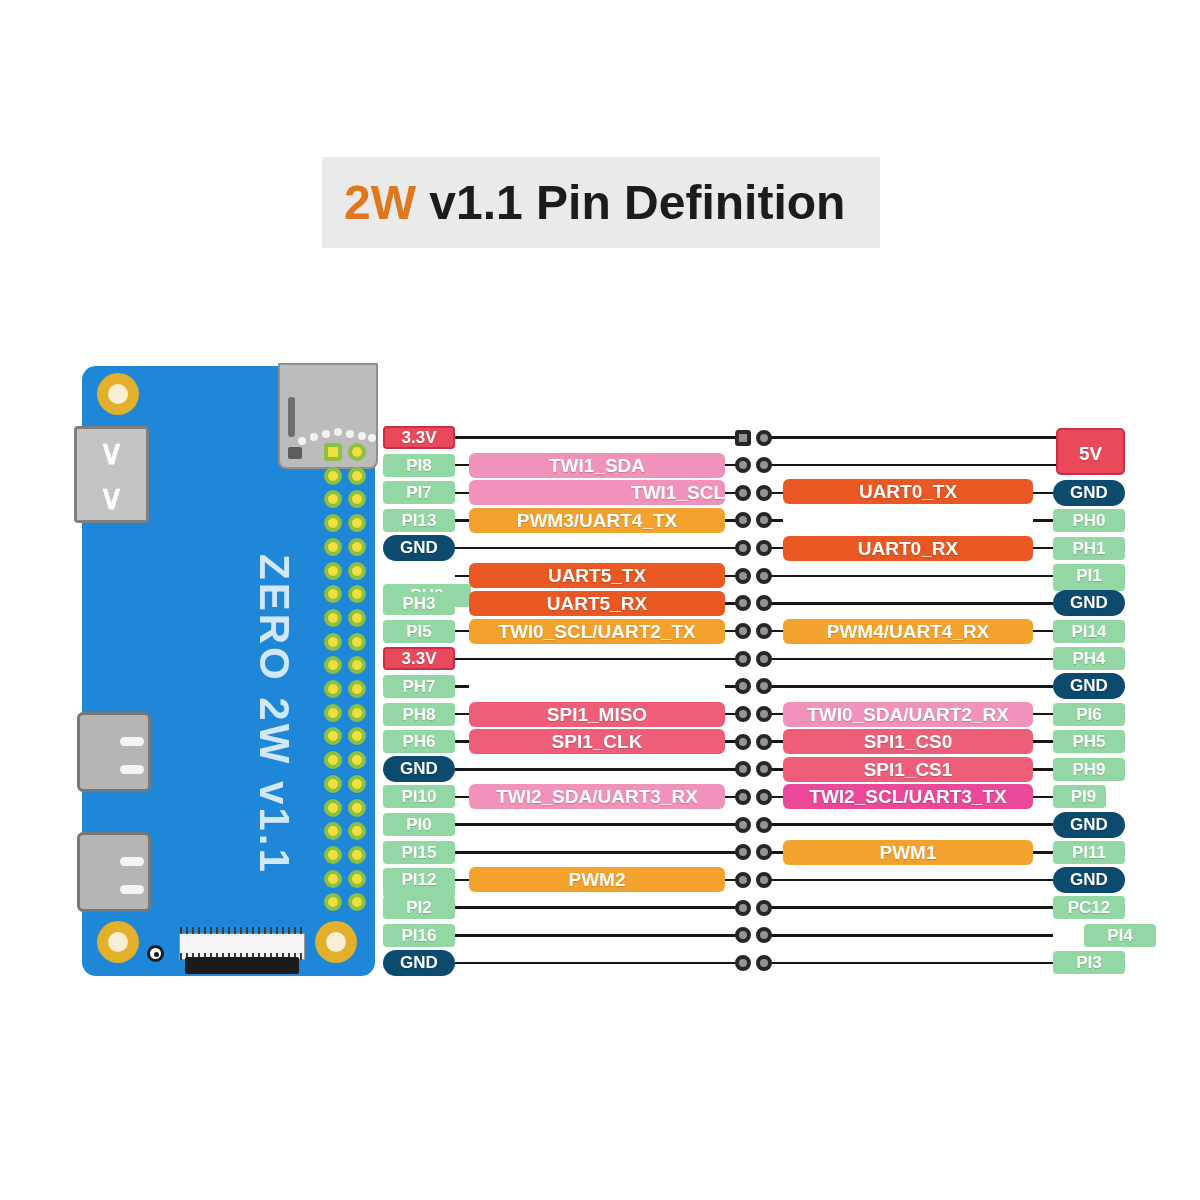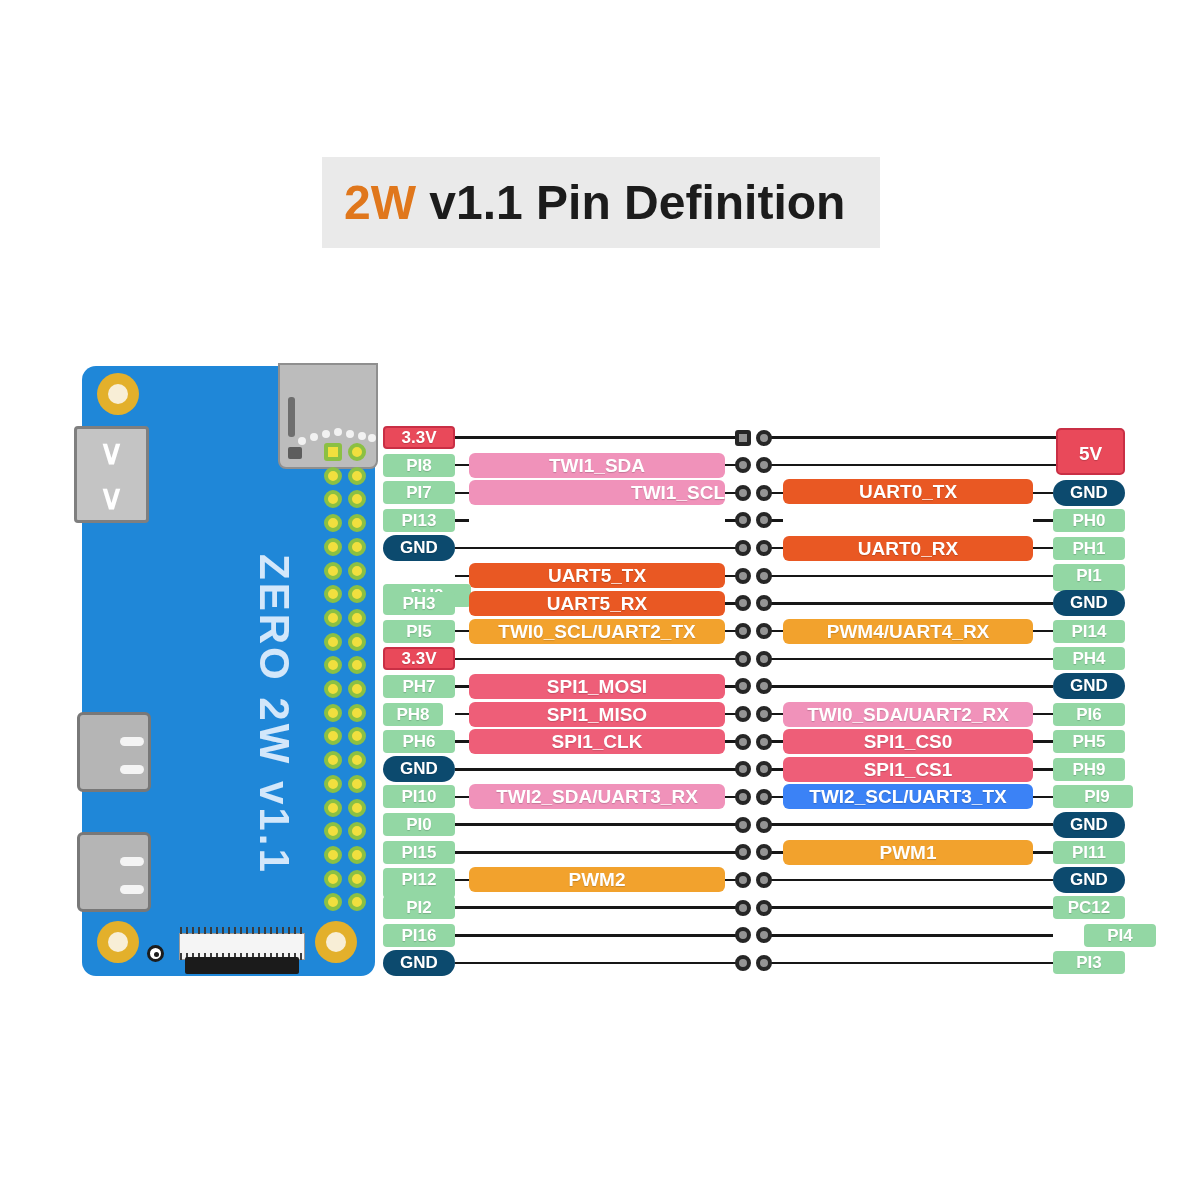--- a/index.html
+++ b/index.html
@@ -180,20 +180,21 @@
       <div class="hline" style="left: 455px; top: 491.6px; width: 14px;"></div>
       <div class="hline" style="left: 725px; top: 491.6px; width: 18px;"></div>
       <div class="funcbox" style="left: 469px; top: 480.3px; width: 256px; height: 25px; line-height: 25px; background: rgb(240, 146, 186); text-align: right;">TWI1_SCL</div>
       <div class="pinbox pin-green" style="left: 383px; top: 481.3px; width: 72px; height: 23px; line-height: 23px;">PI7</div>
       <div class="hline" style="left: 764px; top: 491.6px; width: 289px;"></div>
       <div class="pinbox pin-gnd" style="left: 1053px; top: 479.8px; width: 72px; height: 26px; line-height: 26px;">GND</div>
       <div class="cpin" style="left: 735px; top: 484.8px;"></div>
       <div class="cpin" style="left: 756px; top: 484.8px;"></div>
       <div class="hline" style="left: 455px; top: 519.25px; width: 14px;"></div>
       <div class="hline" style="left: 725px; top: 519.25px; width: 18px;"></div>
+      <div class="funcbox" style="left: 469px; top: 507.95px; width: 256px; height: 25px; line-height: 25px; background: rgb(242, 162, 45);">PWM3/UART4_TX</div>
       <div class="pinbox pin-green" style="left: 383px; top: 508.95px; width: 72px; height: 23px; line-height: 23px;">PI13</div>
       <div class="hline" style="left: 764px; top: 519.25px; width: 19px;"></div>
       <div class="hline" style="left: 1033px; top: 519.25px; width: 20px;"></div>
       <div class="funcbox" style="left: 783px; top: 479px; width: 250px; height: 25px; line-height: 25px; background: rgb(233, 88, 35);">UART0_TX</div>
       <div class="pinbox pin-green" style="left: 1053px; top: 508.95px; width: 72px; height: 23px; line-height: 23px;">PH0</div>
       <div class="cpin" style="left: 735px; top: 512.45px;"></div>
       <div class="cpin" style="left: 756px; top: 512.45px;"></div>
       <div class="hline" style="left: 455px; top: 546.9px; width: 288px;"></div>
       <div class="pinbox pin-gnd" style="left: 383px; top: 535.1px; width: 72px; height: 26px; line-height: 26px;">GND</div>
       <div class="hline" style="left: 764px; top: 546.9px; width: 19px;"></div>
@@ -229,30 +230,29 @@
       <div class="cpin" style="left: 735px; top: 623.05px;"></div>
       <div class="cpin" style="left: 756px; top: 623.05px;"></div>
       <div class="hline" style="left: 455px; top: 657.5px; width: 288px;"></div>
       <div class="pinbox pin-red" style="left: 383px; top: 647.2px; width: 72px; height: 23px; line-height: 19px;">3.3V</div>
       <div class="hline" style="left: 764px; top: 657.5px; width: 289px;"></div>
       <div class="pinbox pin-green" style="left: 1053px; top: 647.2px; width: 72px; height: 23px; line-height: 23px;">PH4</div>
       <div class="cpin" style="left: 735px; top: 650.7px;"></div>
       <div class="cpin" style="left: 756px; top: 650.7px;"></div>
       <div class="hline" style="left: 455px; top: 685.15px; width: 14px;"></div>
       <div class="hline" style="left: 725px; top: 685.15px; width: 18px;"></div>
-      <div class="funcbox" style="left: 469px; top: 673.85px; width: 256px; height: 25px; line-height: 25px; background: rgb(238, 94, 120);">SPI1_MOSI</div>
       <div class="pinbox pin-green" style="left: 383px; top: 674.85px; width: 72px; height: 23px; line-height: 23px;">PH7</div>
       <div class="hline" style="left: 764px; top: 685.15px; width: 289px;"></div>
       <div class="pinbox pin-gnd" style="left: 1053px; top: 673.35px; width: 72px; height: 26px; line-height: 26px;">GND</div>
       <div class="cpin" style="left: 735px; top: 678.35px;"></div>
       <div class="cpin" style="left: 756px; top: 678.35px;"></div>
       <div class="hline" style="left: 455px; top: 712.8px; width: 14px;"></div>
       <div class="hline" style="left: 725px; top: 712.8px; width: 18px;"></div>
       <div class="funcbox" style="left: 469px; top: 701.5px; width: 256px; height: 25px; line-height: 25px; background: rgb(238, 94, 120);">SPI1_MISO</div>
-      <div class="pinbox pin-green" style="left: 383px; top: 702.5px; width: 60px; height: 23px; line-height: 23px;">PH8</div>
+      <div class="pinbox pin-green" style="left: 383px; top: 702.5px; width: 72px; height: 23px; line-height: 23px;">PH8</div>
       <div class="hline" style="left: 764px; top: 712.8px; width: 19px;"></div>
       <div class="hline" style="left: 1033px; top: 712.8px; width: 20px;"></div>
       <div class="funcbox" style="left: 783px; top: 701.5px; width: 250px; height: 25px; line-height: 25px; background: rgb(240, 146, 186);">TWI0_SDA/UART2_RX</div>
       <div class="pinbox pin-green" style="left: 1053px; top: 702.5px; width: 72px; height: 23px; line-height: 23px;">PI6</div>
       <div class="cpin" style="left: 735px; top: 706px;"></div>
       <div class="cpin" style="left: 756px; top: 706px;"></div>
       <div class="hline" style="left: 455px; top: 740.45px; width: 14px;"></div>
       <div class="hline" style="left: 725px; top: 740.45px; width: 18px;"></div>
       <div class="funcbox" style="left: 469px; top: 729.15px; width: 256px; height: 25px; line-height: 25px; background: rgb(238, 94, 120);">SPI1_CLK</div>
       <div class="pinbox pin-green" style="left: 383px; top: 730.15px; width: 72px; height: 23px; line-height: 23px;">PH6</div>
@@ -269,22 +269,22 @@
       <div class="funcbox" style="left: 783px; top: 756.8px; width: 250px; height: 25px; line-height: 25px; background: rgb(238, 94, 120);">SPI1_CS1</div>
       <div class="pinbox pin-green" style="left: 1053px; top: 757.8px; width: 72px; height: 23px; line-height: 23px;">PH9</div>
       <div class="cpin" style="left: 735px; top: 761.3px;"></div>
       <div class="cpin" style="left: 756px; top: 761.3px;"></div>
       <div class="hline" style="left: 455px; top: 795.75px; width: 14px;"></div>
       <div class="hline" style="left: 725px; top: 795.75px; width: 18px;"></div>
       <div class="funcbox" style="left: 469px; top: 784.45px; width: 256px; height: 25px; line-height: 25px; background: rgb(240, 146, 186);">TWI2_SDA/UART3_RX</div>
       <div class="pinbox pin-green" style="left: 383px; top: 785.45px; width: 72px; height: 23px; line-height: 23px;">PI10</div>
       <div class="hline" style="left: 764px; top: 795.75px; width: 19px;"></div>
       <div class="hline" style="left: 1033px; top: 795.75px; width: 20px;"></div>
-      <div class="funcbox" style="left: 783px; top: 784.45px; width: 250px; height: 25px; line-height: 25px; background: #3b82f6;">TWI2_SCL/UART3_TX</div>
-      <div class="pinbox pin-green" style="left: 1053px; top: 785.45px; width: 80px; height: 23px; line-height: 23px; padding-left: 8px;">PI9</div>
+      <div class="funcbox" style="left: 783px; top: 784.45px; width: 250px; height: 25px; line-height: 25px; background: #ec4899;">TWI2_SCL/UART3_TX</div>
+      <div class="pinbox pin-green" style="left: 1053px; top: 785.45px; width: 53px; height: 23px; line-height: 23px; padding-left: 8px;">PI9</div>
       <div class="cpin" style="left: 735px; top: 788.95px;"></div>
       <div class="cpin" style="left: 756px; top: 788.95px;"></div>
       <div class="hline" style="left: 455px; top: 823.4px; width: 288px;"></div>
       <div class="pinbox pin-green" style="left: 383px; top: 813.1px; width: 72px; height: 23px; line-height: 23px;">PI0</div>
       <div class="hline" style="left: 764px; top: 823.4px; width: 289px;"></div>
       <div class="pinbox pin-gnd" style="left: 1053px; top: 811.6px; width: 72px; height: 26px; line-height: 26px;">GND</div>
       <div class="cpin" style="left: 735px; top: 816.6px;"></div>
       <div class="cpin" style="left: 756px; top: 816.6px;"></div>
       <div class="hline" style="left: 455px; top: 851.05px; width: 288px;"></div>
       <div class="pinbox pin-green" style="left: 383px; top: 840.75px; width: 72px; height: 23px; line-height: 23px;">PI15</div>

